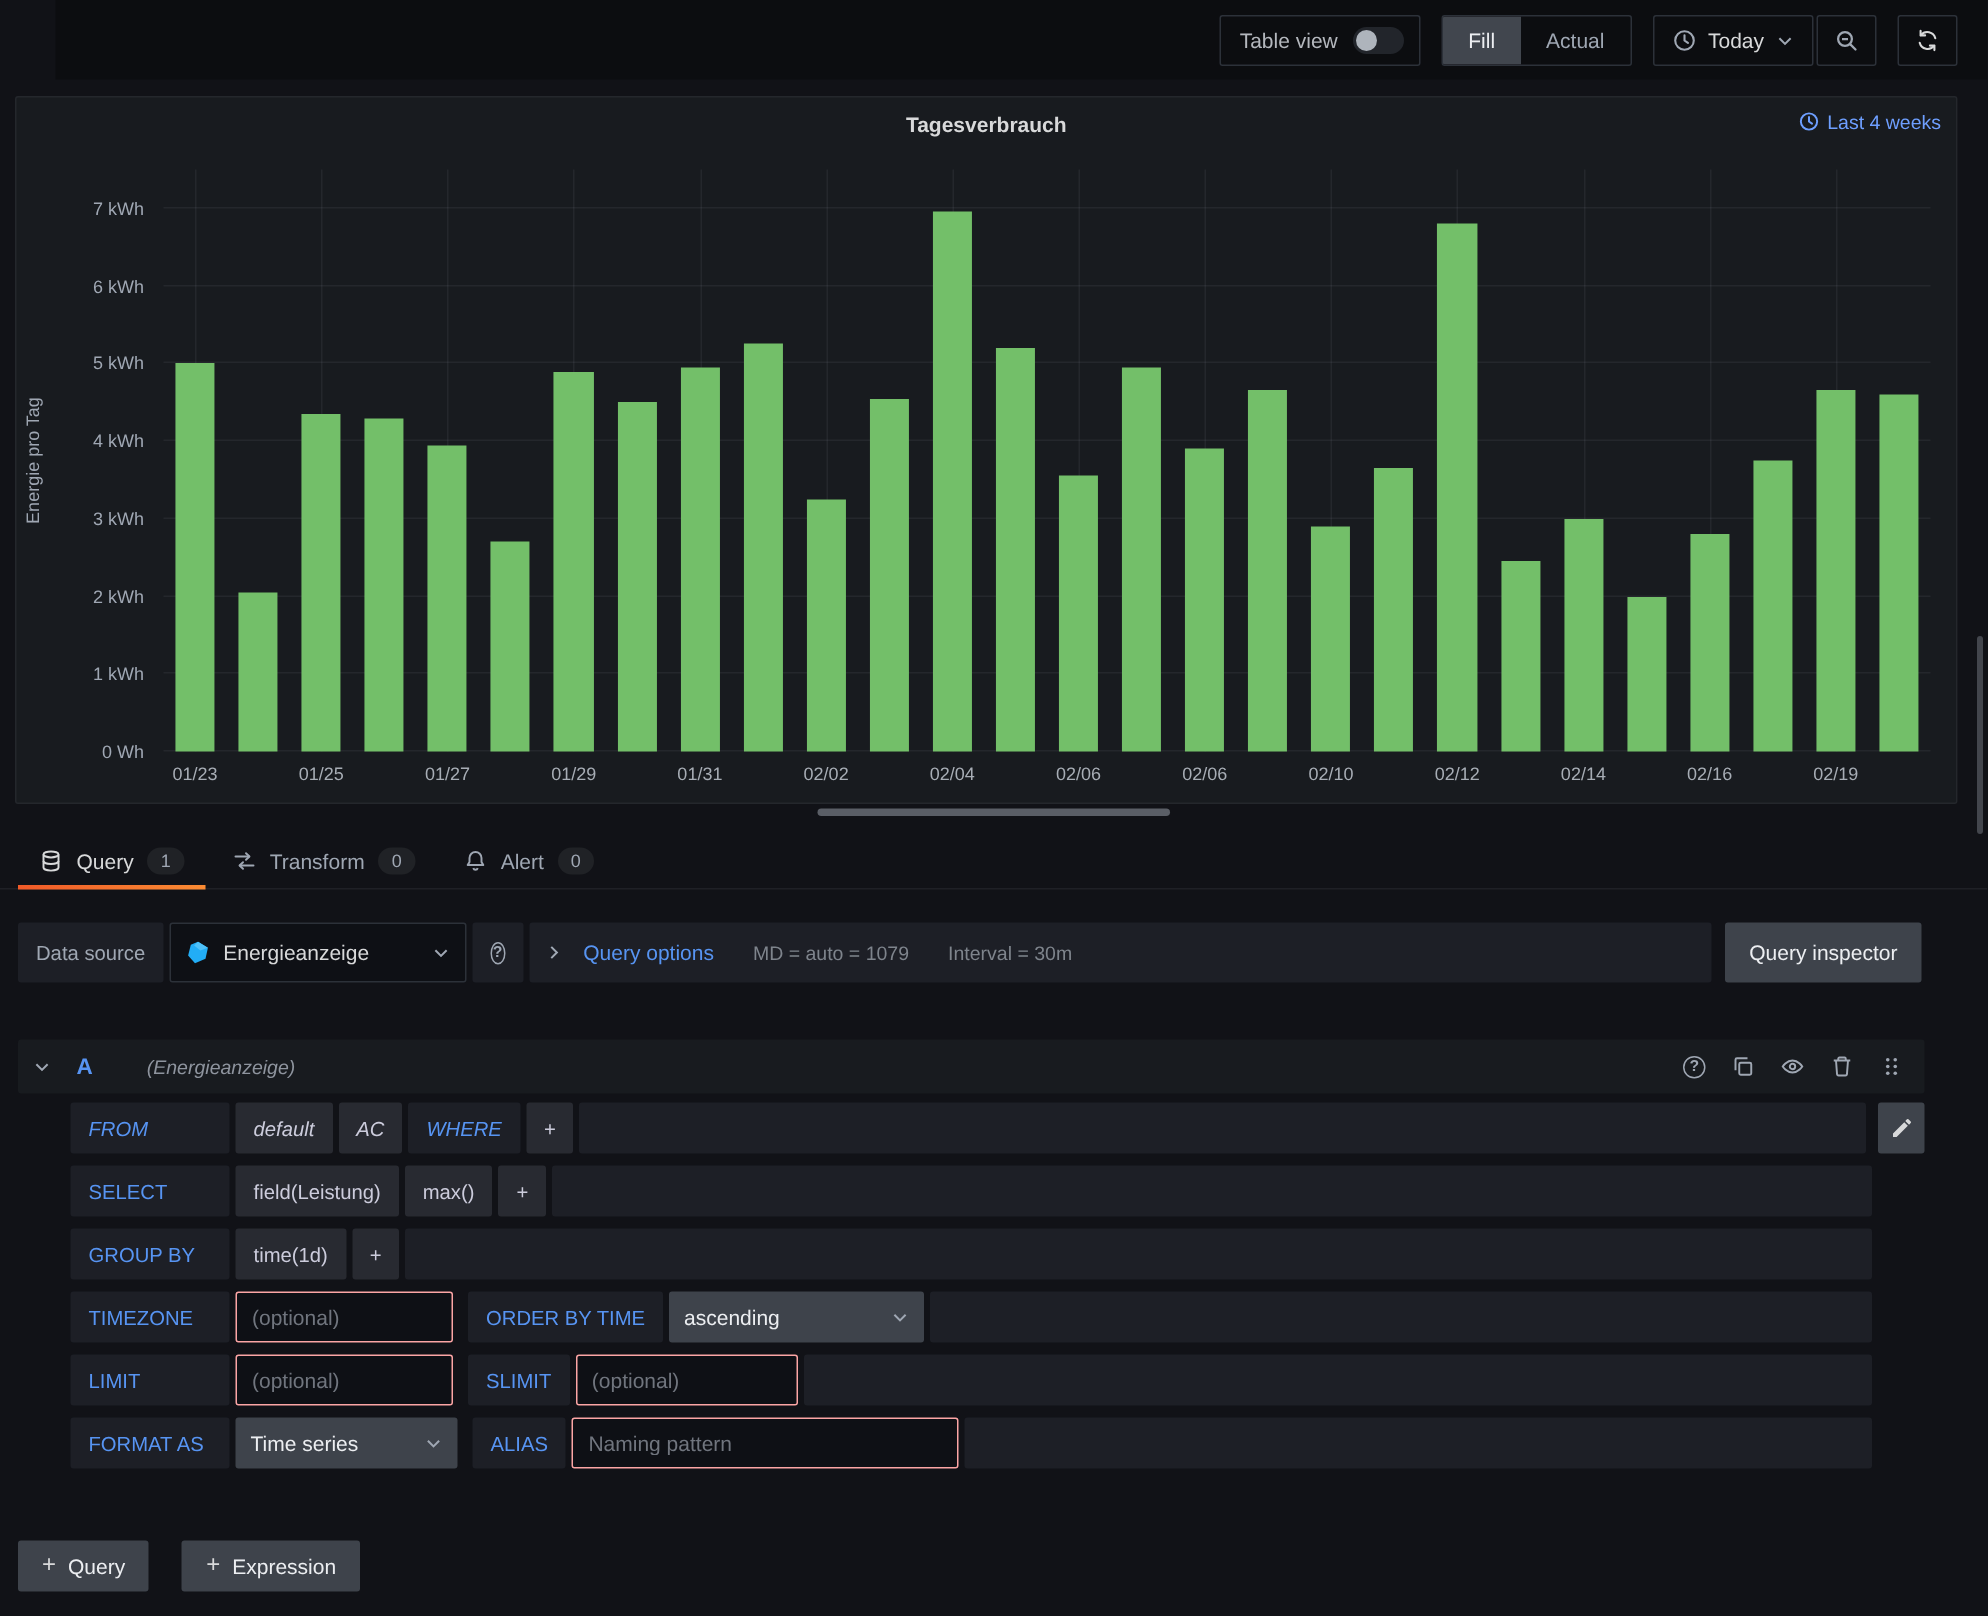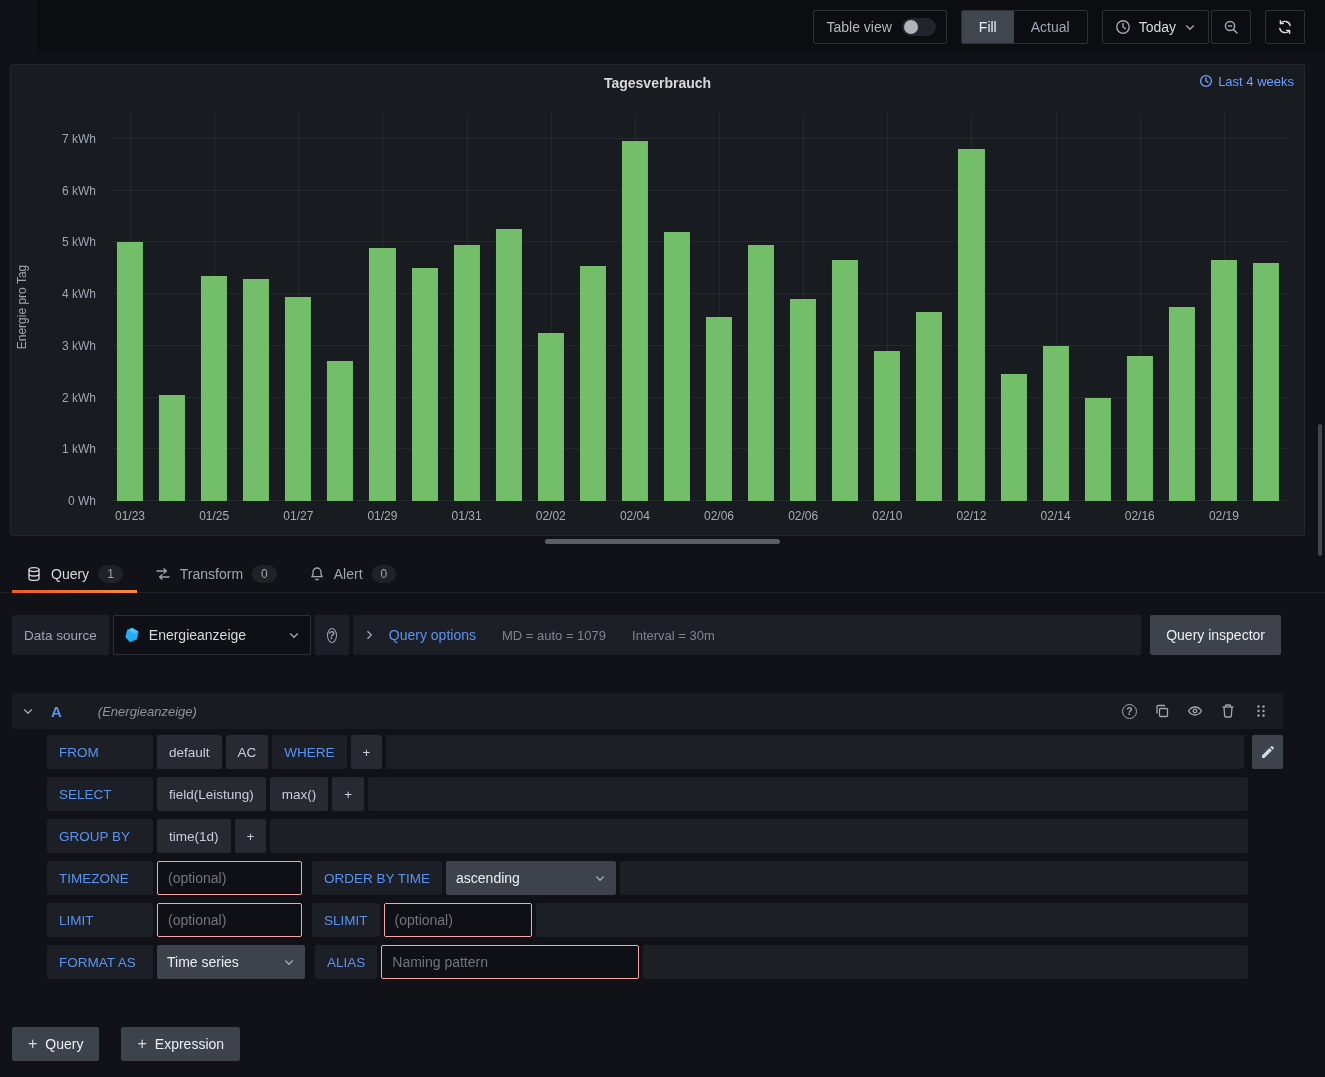--- a/index.html
+++ b/index.html
@@ -125,21 +125,21 @@
   .q-header {
     height:36px; background:#181b1f; border-radius:2px; display:flex;
     align-items:center; padding:0 14px 0 10px; margin-bottom:6px; cursor:pointer;
   }
   .refid { color:#5794f2; font-weight:700; font-size:15px; margin-left:17px; }
   .ds-hint { color:#8e949e; font-style:italic; font-size:13px; margin-left:36px; }
   .q-actions { margin-left:auto; display:flex; align-items:center; gap:17px; color:#9fa7b3; }
   .q-actions > * { cursor:pointer; }
   .q-body { display:flex; flex-direction:column; gap:8px; padding-left:35px; margin-top:6px; }
   .qrow { display:flex; gap:4px; height:34px; padding-right:35px; }
-  .qrow.no-tail { padding-right:0; }
+  .qrow.no-tail { padding-right:0;font-style:italic; }
   .chip.kw { background:#1d1f26; color:#5794f2; }
   .chip.lead { width:106px; }
   .chip.val { background:#282a31; color:#ccccdc; cursor:pointer; }
   .chip.kw.inline { cursor:pointer; }
   .row-fill { flex:1; background:#1d1f26; border-radius:2px; }
   .q-input {
     height:34px; background:#0e1015; border:1px solid #fca5a5; border-radius:2px;
     color:#ccccdc; font:inherit; padding:0 10px; width:145px;
   }
   .q-input::placeholder { color:#70757e; }

